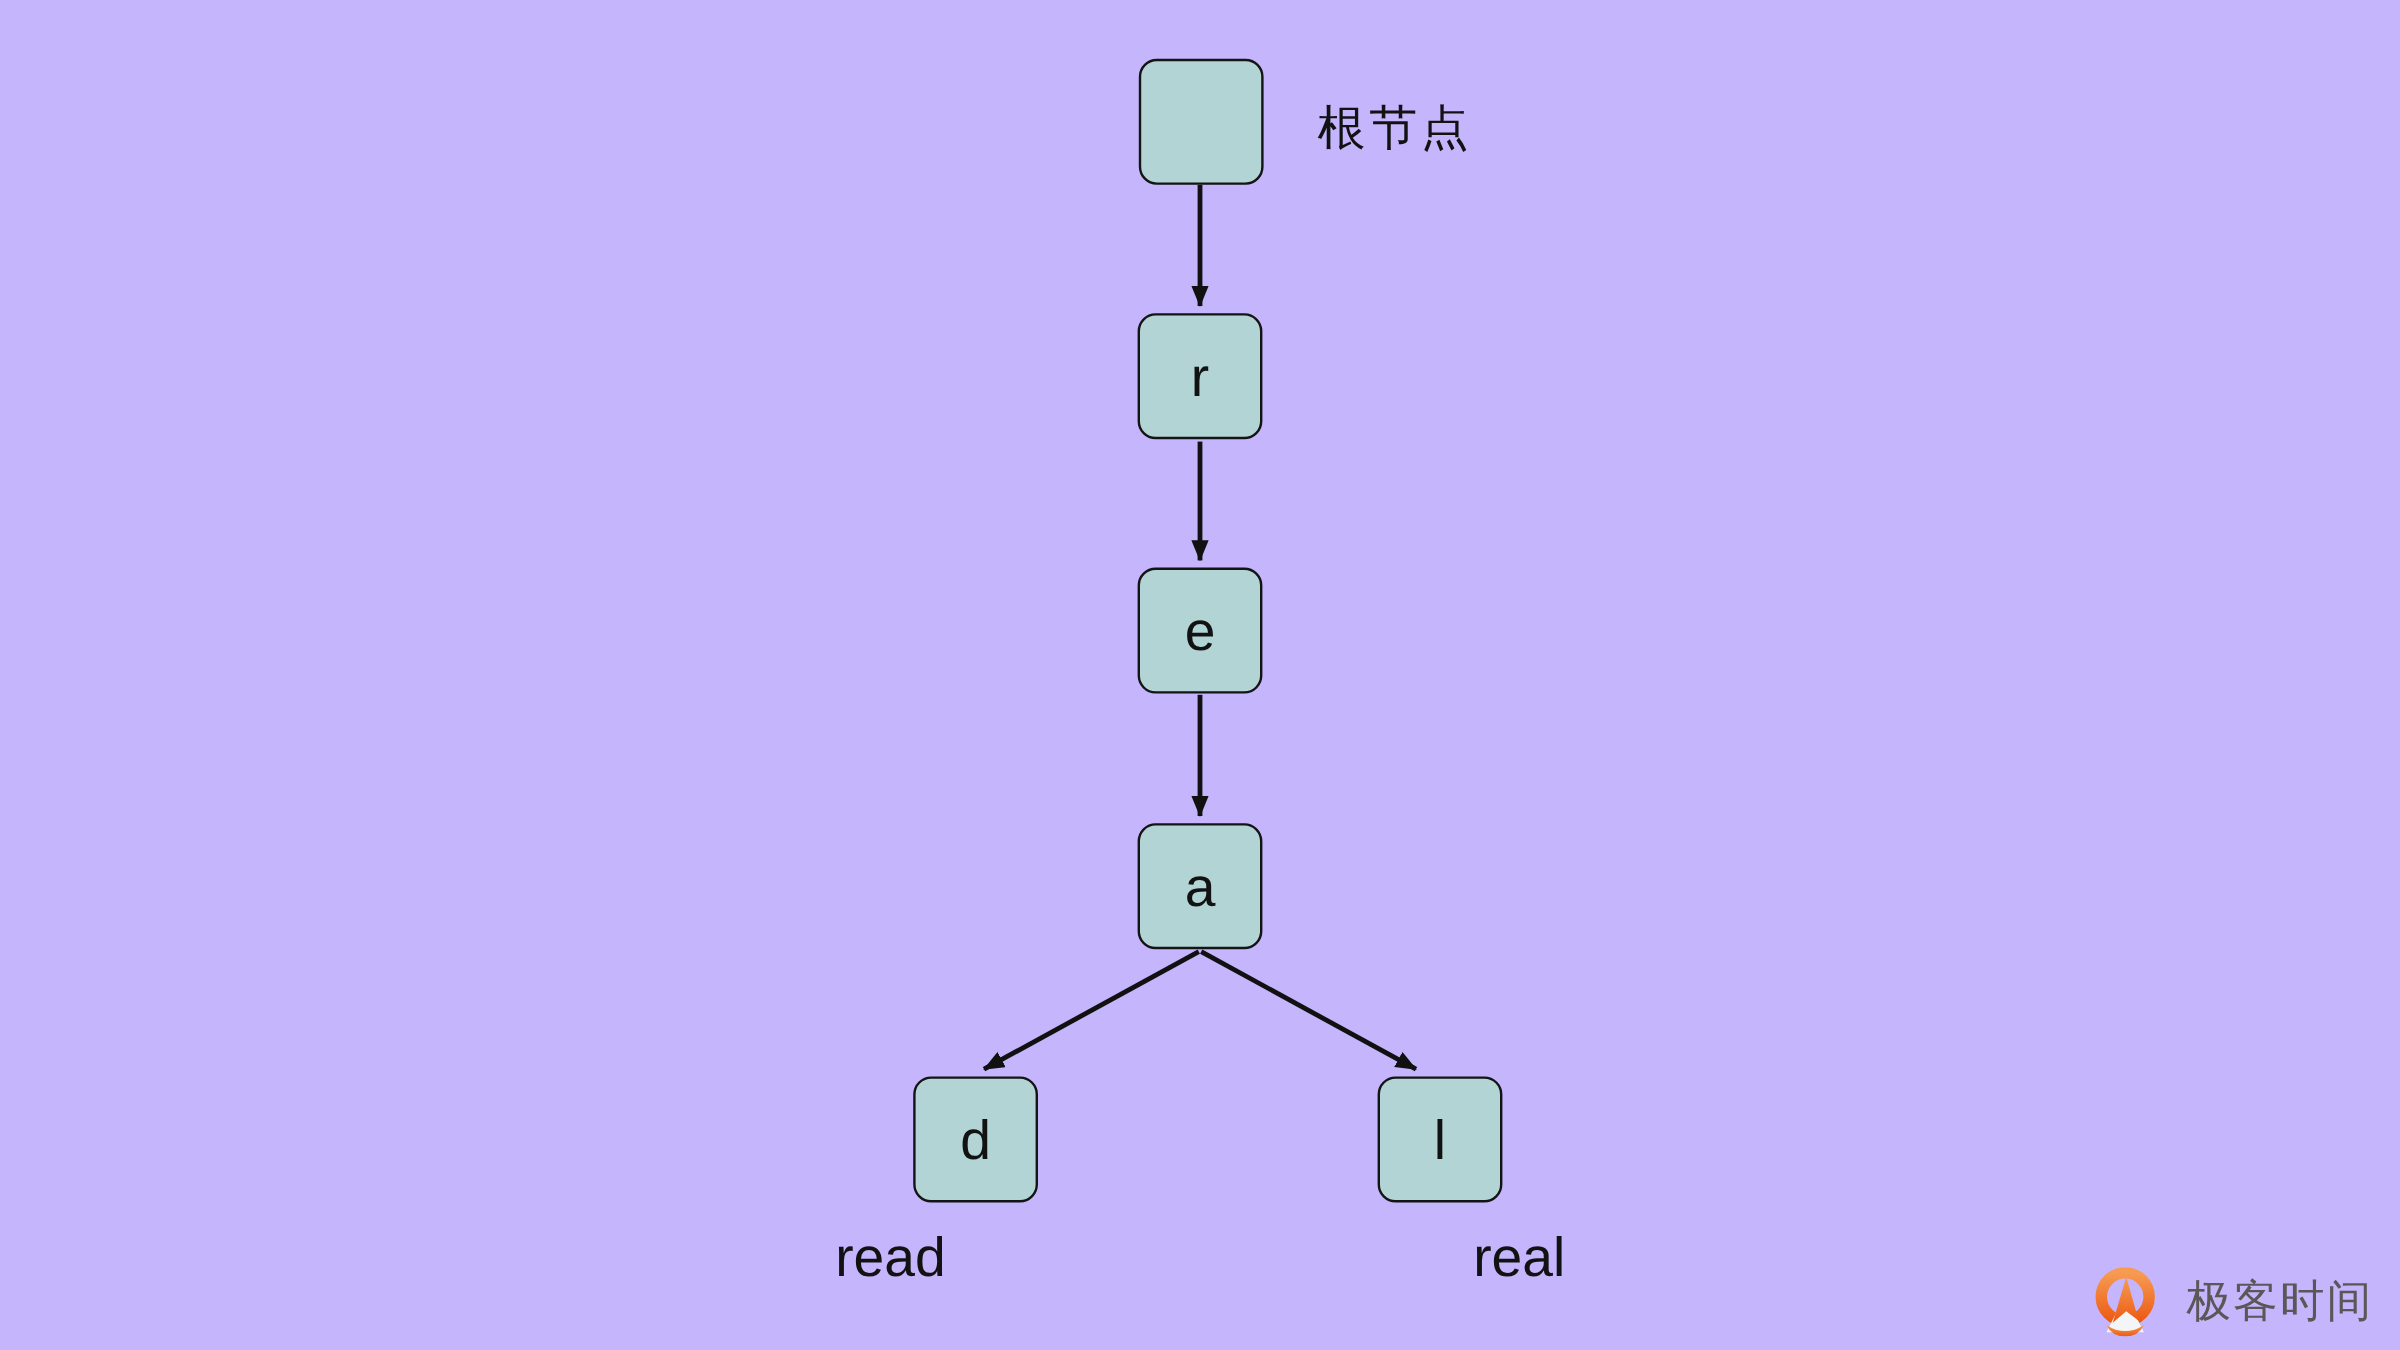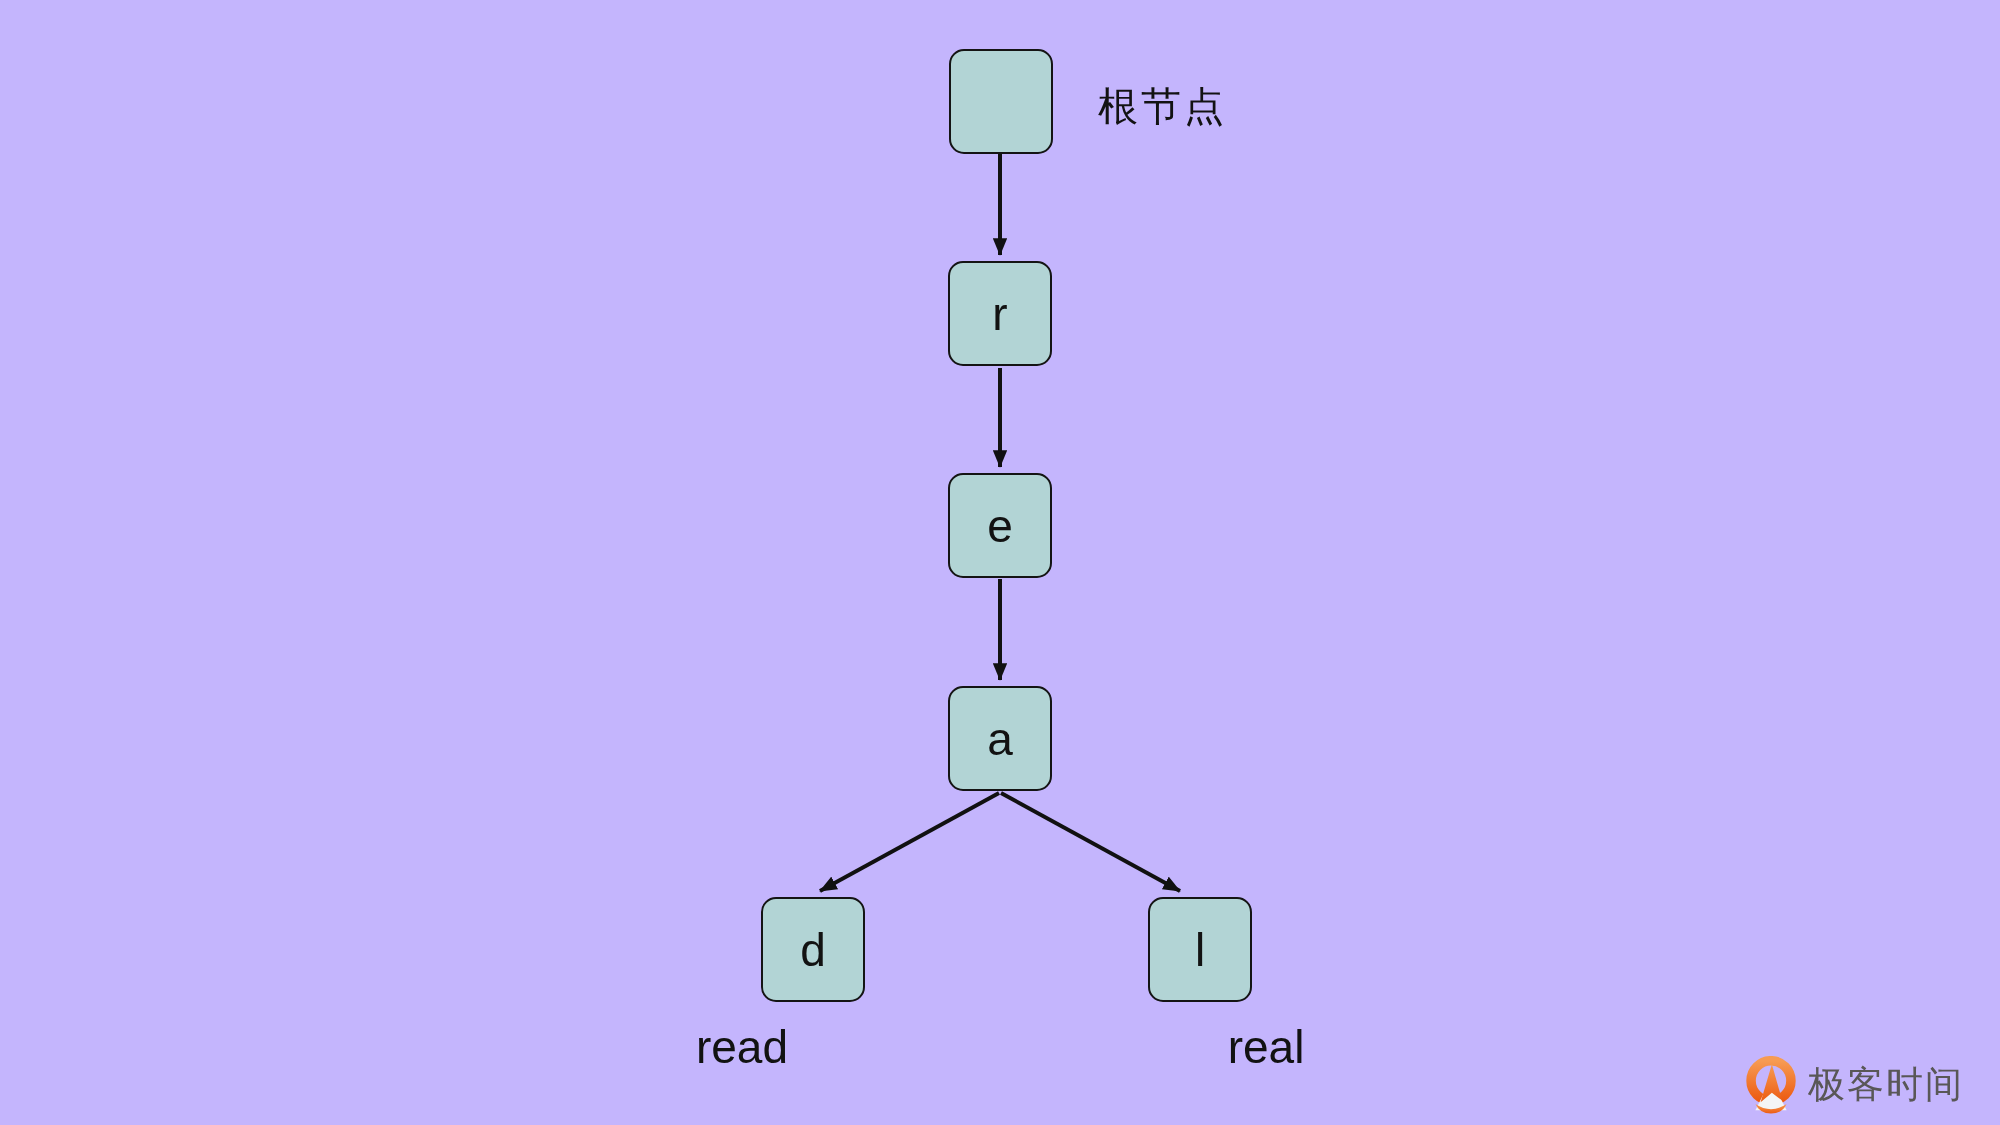--- a/index.html
+++ b/index.html
@@ -66,21 +66,21 @@
   .word-read { left: 742px; }
   .word-real { left: 1266px; }
 
   .brand {
     position: absolute;
     left: 1745px;
     top: 1056px;
     height: 58px;
     display: flex;
     align-items: center;
-    gap: 11px;
+    gap: 25px;
   }
   .brand-icon {
     width: 52px;
     height: 58px;
     display: block;
   }
   .brand-text {
     font-size: 37px;
     letter-spacing: 2px;
     color: #595757;

